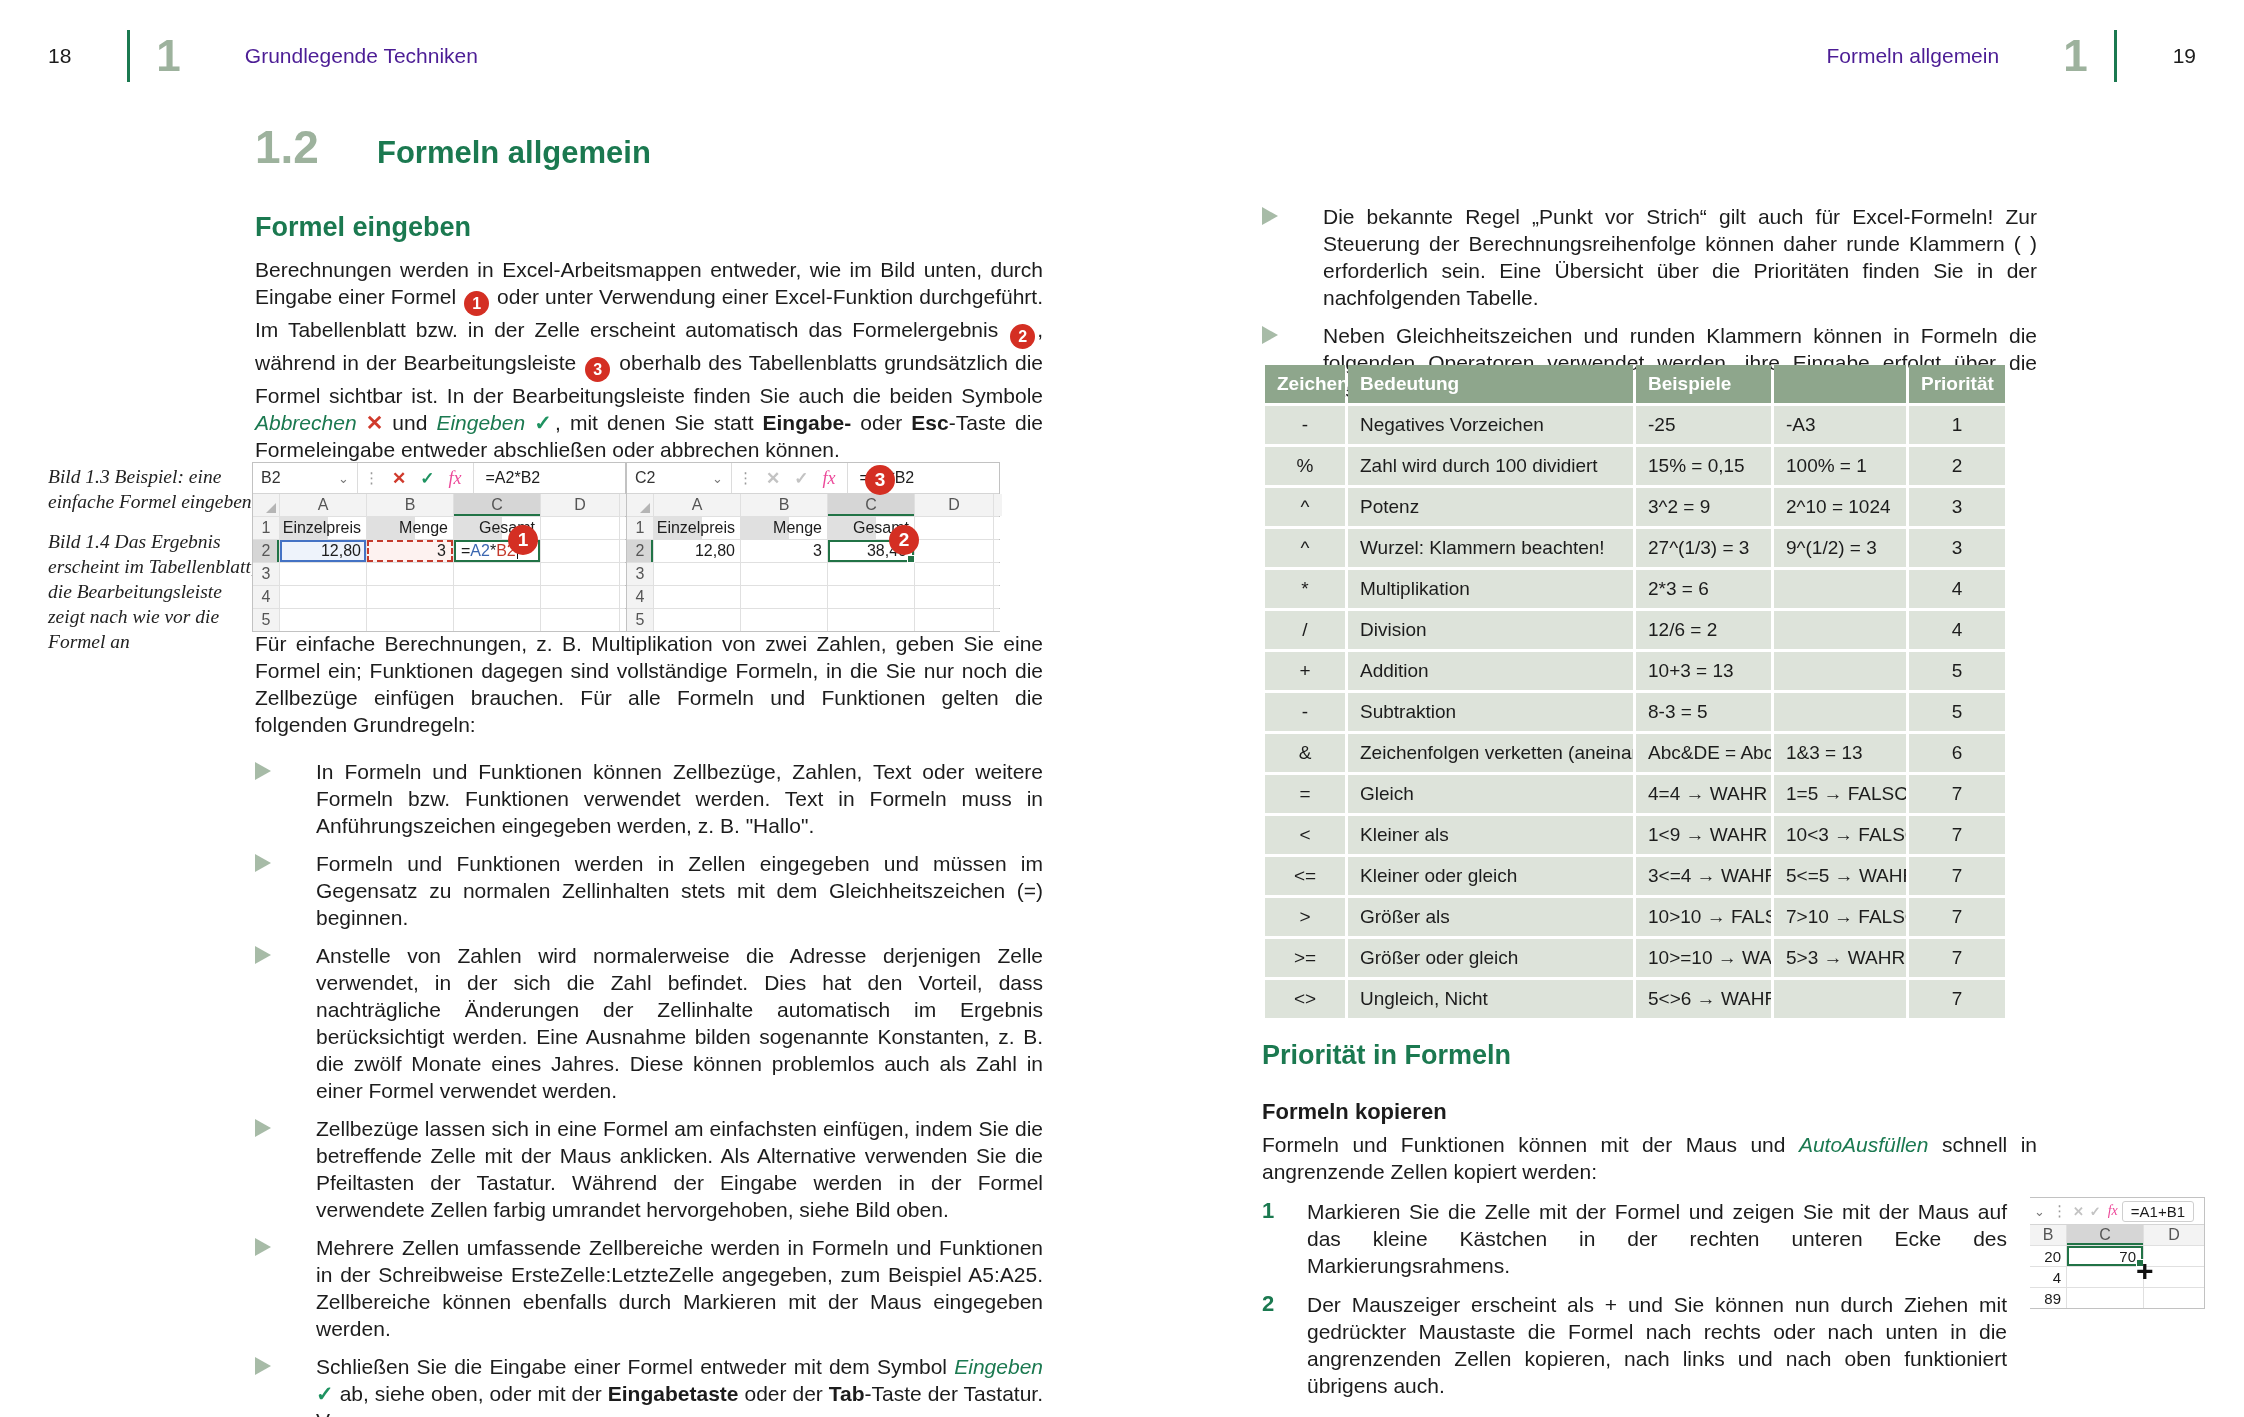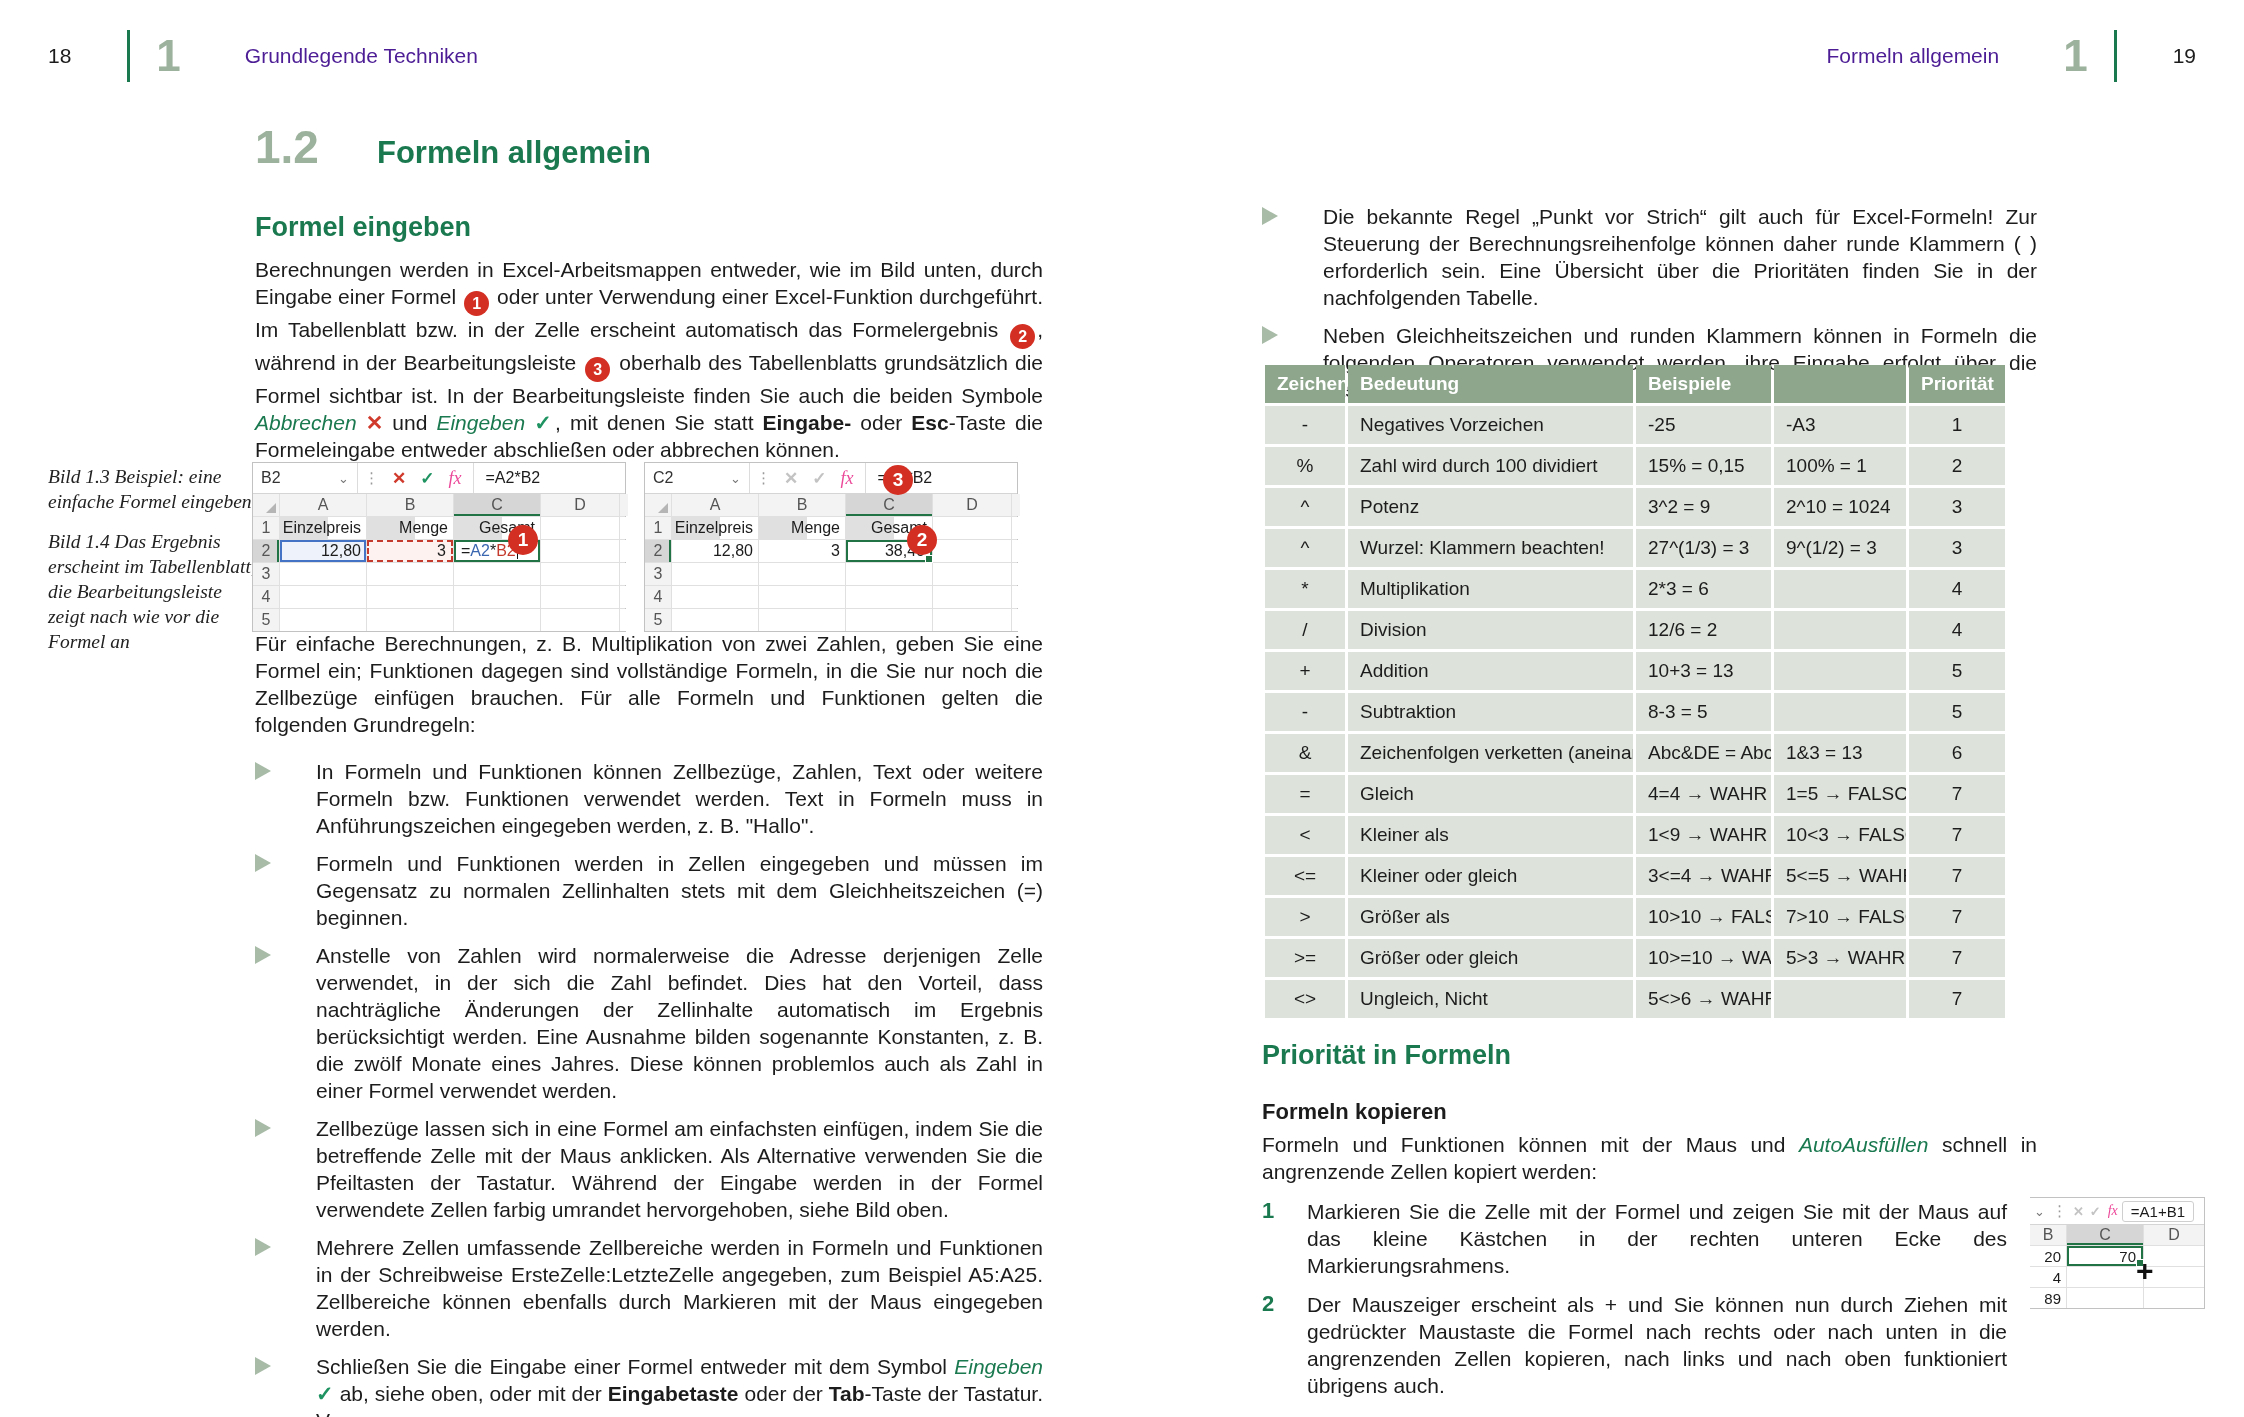--- a/index.html
+++ b/index.html
@@ -189,21 +189,21 @@
       <div class="rh">5</div>
       <div></div>
         <div></div>
         <div></div>
         <div></div>
         <div></div>
     </div>
     <div class="callout" style="left:255px;top:62px;">1</div>
   </div>
 
-  <div class="xls" style="left:644px;top:462px;width:372px;">
+  <div class="xls" style="left:626px;top:462px;width:372px;">
     <div class="fbar">
       <div class="nbox">
         <span>C2</span>
         <span class="chev">⌄</span>
       </div>
       <span class="dots">⋮</span>
       <span class="fico grey">✕</span>
       <span class="fico grey">✓</span>
       <span class="fxi">fx</span>
       <span class="fsep"></span>

